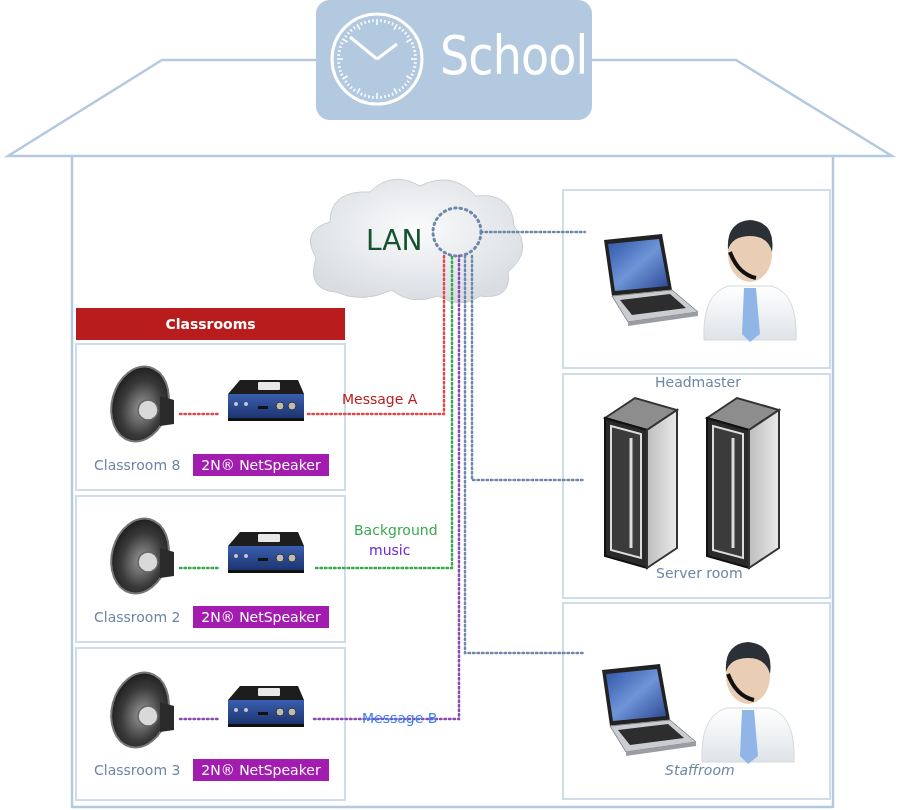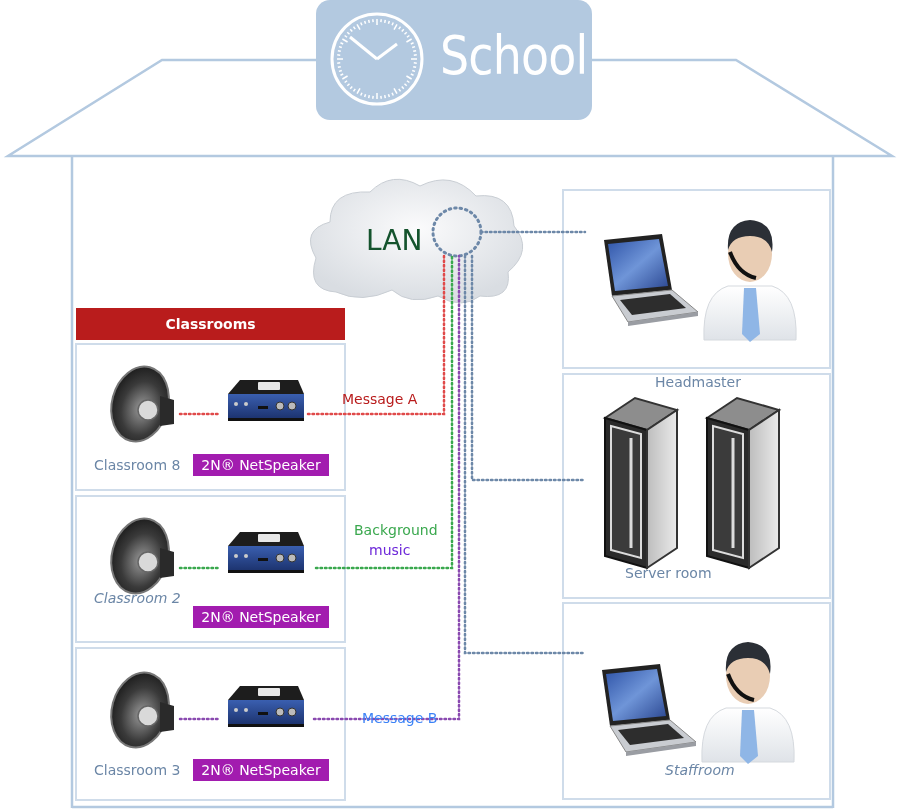--- a/index.html
+++ b/index.html
@@ -207,26 +207,26 @@
 </svg>
 
 <div class="title-text">School</div>
 <div class="lan-text">LAN</div>
 
 <div class="sect-head">Classrooms</div>
 
 <div class="lbl" style="left:94px;top:457px;">Classroom 8</div>
 <div class="badge" style="left:193px;top:454px;width:136px;">2N® NetSpeaker</div>
 
-<div class="lbl" style="left:94px;top:590px;font-style:italic;">Classroom 2</div>
+<div class="lbl" style="left:94px;top:609px;">Classroom 2</div>
 <div class="badge" style="left:193px;top:606px;width:136px;">2N® NetSpeaker</div>
 
 <div class="lbl" style="left:94px;top:762px;">Classroom 3</div>
 <div class="badge" style="left:193px;top:759px;width:136px;">2N® NetSpeaker</div>
 
 <div class="msg" style="left:342px;top:391px;color:#b91c1c;">Message A</div>
 <div class="msg" style="left:354px;top:522px;color:#3aa84e;">Background</div>
 <div class="msg" style="left:369px;top:542px;color:#6d28d9;">music</div>
 <div class="msg" style="left:362px;top:710px;color:#3b82f6;">Message B</div>
 
 <div class="lbl" style="left:655px;top:338px;margin-top:36px;">Headmaster</div>
-<div class="lbl" style="left:625px;top:565px;">Server room</div>
+<div class="lbl" style="left:656px;top:565px;">Server room</div>
 <div class="lbl" style="left:665px;top:762px;font-style:italic;">Staffroom</div>
 
 </body></html>

